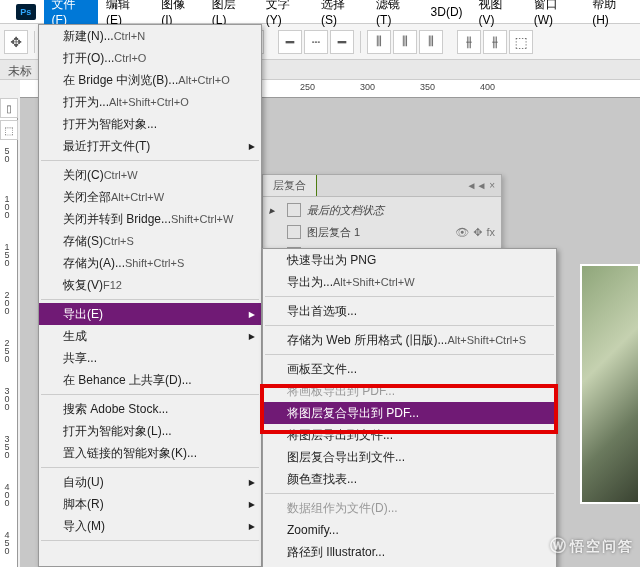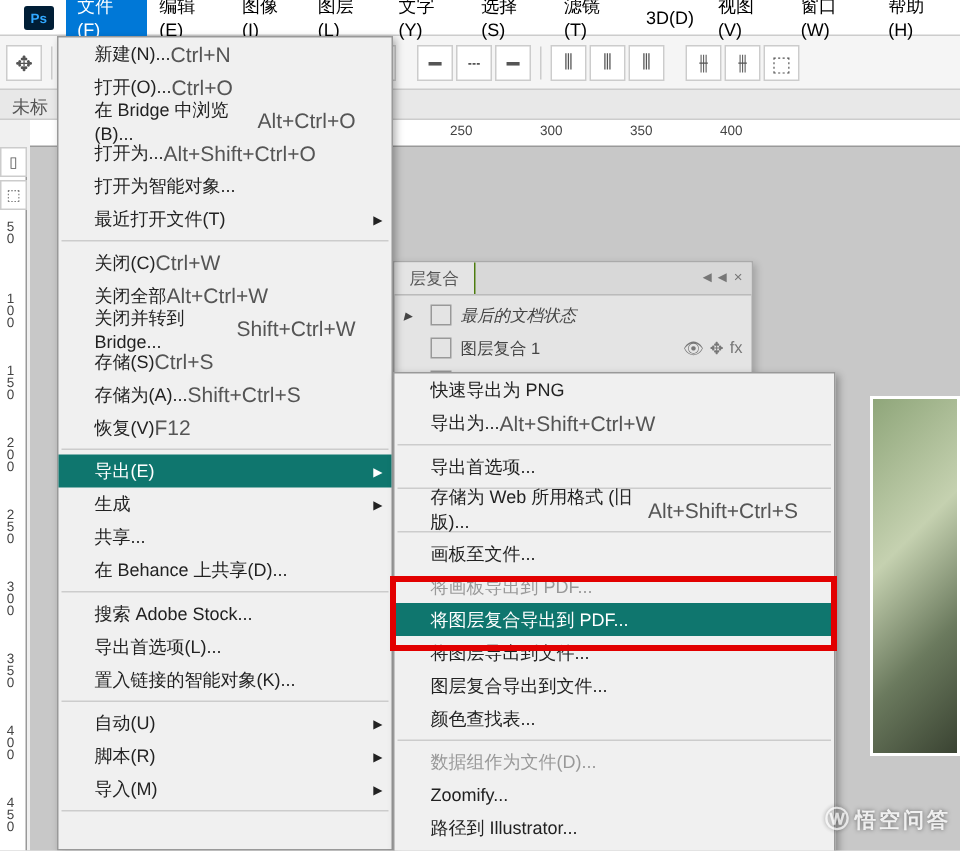--- a/index.html
+++ b/index.html
@@ -24,22 +24,22 @@
   
   .canvas-area { position: absolute; left: 20px; top: 98px; right: 0; bottom: 0; background: #c8c8c8; }
   .tool-strip { position: absolute; left: 0; top: 98px; width: 20px; display: flex; flex-direction: column; gap: 2px; z-index: 1; }
   .tool-strip .tool-btn { width: 18px; height: 20px; font-size: 10px; }
   
   
   .dropdown { position: absolute; background: #f0f0f0; border: 1px solid #999; box-shadow: 2px 2px 5px rgba(0,0,0,.3); z-index: 100; }
   .file-menu { left: 38px; top: 24px; width: 224px; }
   .dropdown .item { height: 22px; padding: 0 24px 0 24px; display: flex; align-items: center; justify-content: flex-start; cursor: default; color: #222; }
   .dropdown .item.disabled { color: #999; }
-  .dropdown .item.highlight { background: #0f766e; color: #fff; }
-  .dropdown .item .shortcut { color: #555; font-size: 14px; }
+  .dropdown .item.highlight { background: #701a75; color: #fff; }
+  .dropdown .item .shortcut { color: #555; font-size: 11px; }
   .dropdown .sep { height: 1px; background: #ccc; margin: 3px 2px; }
   .dropdown .arrow::after { content: "▶"; font-size: 8px; position: absolute; right: 6px; }
   
   .export-menu { left: 262px; top: 248px; width: 295px; }
   
   
   .panel { position: absolute; left: 262px; top: 174px; width: 240px; background: #e4e4e4; border: 1px solid #aaa; z-index: 50; box-shadow: 2px 2px 5px rgba(0,0,0,.2); }
   .panel .panel-tabs { height: 22px; background: #d8d8d8; display: flex; align-items: center; font-size: 11px; border-bottom: 1px solid #bbb; }
   .panel .panel-tabs .ptab { padding: 3px 10px; color: #555; }
   .panel .panel-tabs .ptab.active { background: #e4e4e4; border-right: 1px solid #4d7c0f; }
@@ -228,21 +228,21 @@
       <span>共享...</span>
     </div>
     <div class="item">
       <span>在 Behance 上共享(D)...</span>
     </div>
     <div class="sep"></div>
     <div class="item">
       <span>搜索 Adobe Stock...</span>
     </div>
     <div class="item">
-      <span>导出首选项(L)...</span>
+      <span>打开为智能对象(L)...</span>
     </div>
     <div class="item">
       <span>置入链接的智能对象(K)...</span>
     </div>
     <div class="sep"></div>
     <div class="item arrow">
       <span>自动(U)</span>
     </div>
     <div class="item arrow">
       <span>脚本(R)</span>

